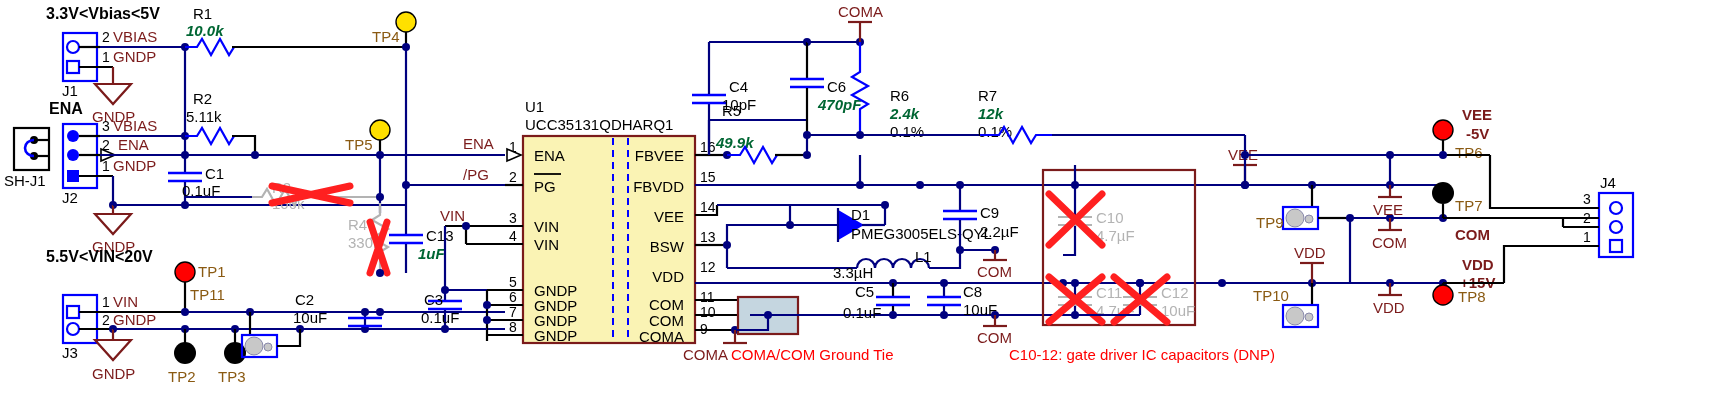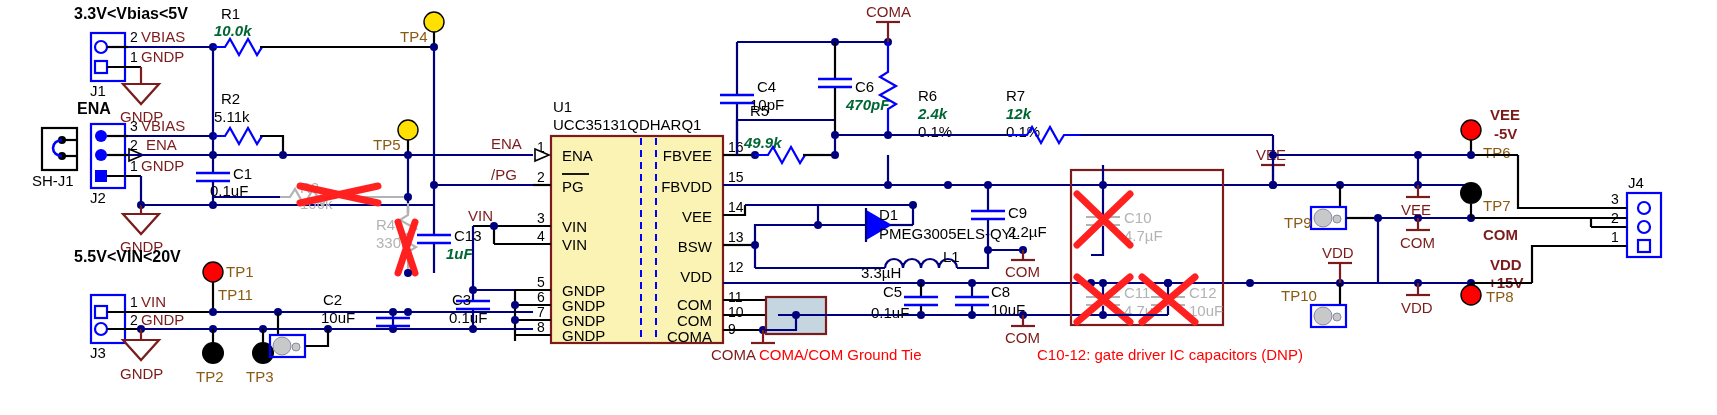--- a/index.html
+++ b/index.html
@@ -1,17 +1,17 @@
 <!DOCTYPE html>
 <html><head>
 <meta charset="utf-8">
 <style>
   html,body{margin:0;padding:0;background:#ffffff;}
   body{width:1717px;height:415px;overflow:hidden;font-family:"Liberation Sans",sans-serif;}
-  #sheet{position:relative;width:1395px;height:415px;padding-left:28px;}
+  #sheet{position:relative;width:1395px;height:415px;}
   svg{display:block;}
   text{font-family:"Liberation Sans",sans-serif;}
   .ref{font-size:15px;fill:#000000;}
   .val{font-size:15px;fill:#000000;}
   .valg{font-size:15px;fill:#006633;font-style:italic;font-weight:bold;}
   .net{font-size:15px;fill:#7B1B1B;}
   .netb{font-size:15px;fill:#7B1B1B;font-weight:bold;}
   .pin{font-size:14px;fill:#000000;}
   .pinname{font-size:15px;fill:#000000;}
   .tp{font-size:15px;fill:#8a5a12;}

